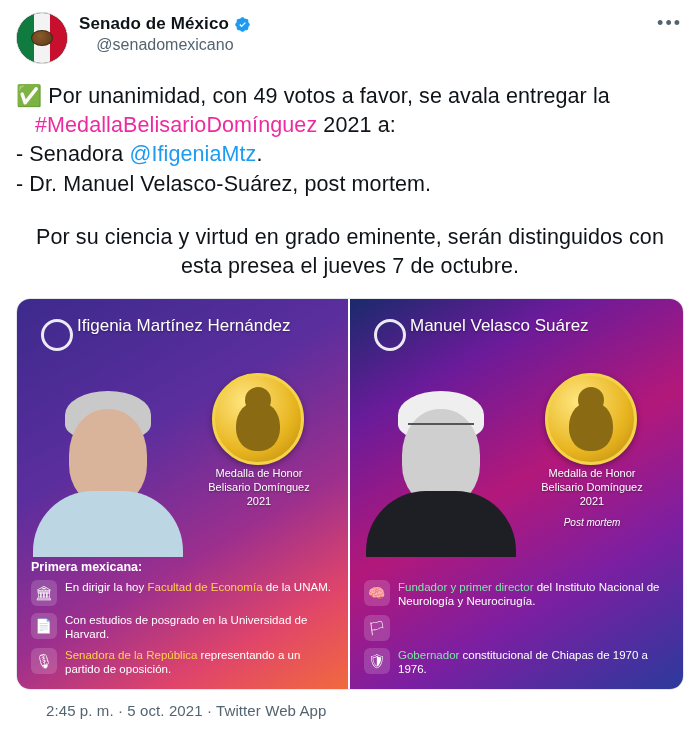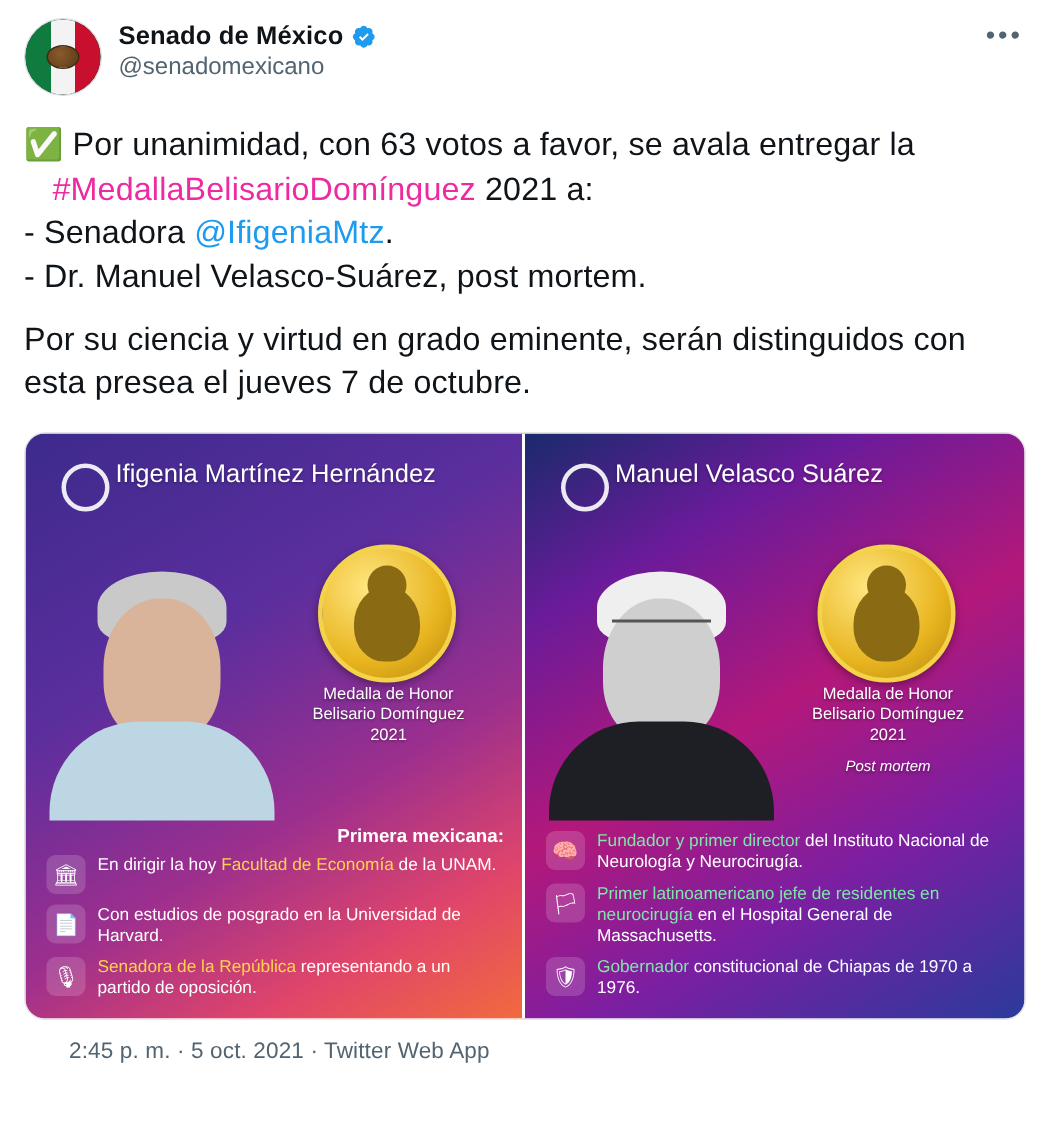--- a/index.html
+++ b/index.html
@@ -55,41 +55,41 @@
     padding-top:2px;
   }
   .line1{display:flex;align-items:center;gap:5px;}
   .display-name{
     font-size:17px;font-weight:bold;letter-spacing:.1px;color:#0f1419;
   }
   .verified{
     width:17px;height:17px;flex:0 0 17px;display:block;
   }
   .handle{
-    font-size:16px;color:#536471;margin-top:2px;
+    font-size:16px;color:#536471;margin-top:2px;text-align:center;
   }
   .more{
     position:absolute;right:18px;top:14px;
     color:#536471;font-size:18px;letter-spacing:2px;
     line-height:1;
     user-select:none;
   }
   
   .body-text{
     margin-top:18px;
     font-size:21.5px;
     line-height:1.36;
     color:#0f1419;
     letter-spacing:.1px;
     word-wrap:break-word;
   }
   .body-text .link{color:#1d9bf0;}
   .body-text .hash{color:#ec2ba0;margin-left:19px;}
   .para{margin:0;}
-  .para + .para{margin-top:13px;}
+  .para + .para{margin-top:24px;text-align:center;}
   .check{
     font-size:21px;
   }
   
   .media{
     margin-top:17px;
     width:668px;
     height:392px;
     border-radius:14px;
     overflow:hidden;
@@ -186,21 +186,21 @@
     position:absolute;left:50%;bottom:118px;transform:translateX(-50%);
     width:66px;height:14px;border-top:2px solid #555;
   }
   .facts{
     position:absolute;
     left:0;right:0;bottom:0;
     padding:8px 14px 6px 14px;
     box-sizing:border-box;
   }
   .facts-title{
-    color:#ffffff;font-weight:bold;font-size:12.5px;text-align:right;
+    color:#ffffff;font-weight:bold;font-size:12.5px;text-align:left;
     margin-bottom:6px;
   }
   .fact{
     display:flex;align-items:flex-start;gap:8px;margin-bottom:7px;
   }
   .fact .ficon{
     flex:0 0 26px;width:26px;height:26px;border-radius:6px;
     background:rgba(255,255,255,.16);
     display:flex;align-items:center;justify-content:center;
     font-size:14px;color:#ffffff;
@@ -238,21 +238,21 @@
           <path fill="#1d9bf0" d="M22.25 12c0-1.43-.88-2.67-2.19-3.34.46-1.39.2-2.9-.81-3.91s-2.52-1.27-3.91-.81C14.67 2.63 13.43 1.75 12 1.75s-2.67.88-3.34 2.19c-1.39-.46-2.9-.2-3.91.81s-1.27 2.52-.81 3.91C2.63 9.33 1.75 10.57 1.75 12s.88 2.67 2.19 3.34c-.46 1.39-.2 2.9.81 3.91s2.52 1.27 3.91.81c.67 1.31 1.91 2.19 3.34 2.19s2.67-.88 3.34-2.19c1.39.46 2.9.2 3.91-.81s1.27-2.52.81-3.91c1.31-.67 2.19-1.91 2.19-3.34z"></path>
           <path fill="#fff" d="M10.8 15.9l-3.3-3.3 1.3-1.3 2 2 4.6-4.6 1.3 1.3z"></path>
         </svg>
       </div>
       <div class="handle">@senadomexicano</div>
     </div>
   </div>
   <div class="more">•••</div>
 
   <div class="body-text">
-    <p class="para"><span class="check">✅</span><span> Por unanimidad, con 63 votos a favor, se avala entregar la </span><span class="hash">#MedallaBelisarioDomínguez</span><span> 2021 a:</span><br><span>- Senadora </span><span class="link">@IfigeniaMtz</span><span>.</span><br><span>- Dr. Manuel Velasco-Suárez, post mortem.</span></p>
+    <p class="para"><span class="check">✅</span><span> Por unanimidad, con 49 votos a favor, se avala entregar la </span><span class="hash">#MedallaBelisarioDomínguez</span><span> 2021 a:</span><br><span>- Senadora </span><span class="link">@IfigeniaMtz</span><span>.</span><br><span>- Dr. Manuel Velasco-Suárez, post mortem.</span></p>
     <p class="para">Por su ciencia y virtud en grado eminente, serán distinguidos con esta presea el jueves 7 de octubre.</p>
   </div>
 
   <div class="media">
 
     <div class="panel left">
       <div class="ring"></div>
       <div class="pname">Ifigenia Martínez Hernández</div>
       <div class="medal">
         <div class="bust"></div>
@@ -309,21 +309,20 @@
       <div class="facts">
         <div class="facts-title"></div>
 
         <div class="fact">
           <div class="ficon">🧠</div>
           <div class="ftext"><span></span><span class="hl">Fundador y primer director</span><span> del Instituto Nacional de Neurología y Neurocirugía.</span></div>
         </div>
 
         <div class="fact">
           <div class="ficon">🏳</div>
-          <div class="ftext"><span></span><span class="hl">Primer latinoamericano jefe de residentes en neurocirugía</span><span> en el Hospital General de Massachusetts.</span></div>
         </div>
 
         <div class="fact">
           <div class="ficon">🛡</div>
           <div class="ftext"><span></span><span class="hl">Gobernador</span><span> constitucional de Chiapas de 1970 a 1976.</span></div>
         </div>
       </div>
     </div>
 
   </div>

